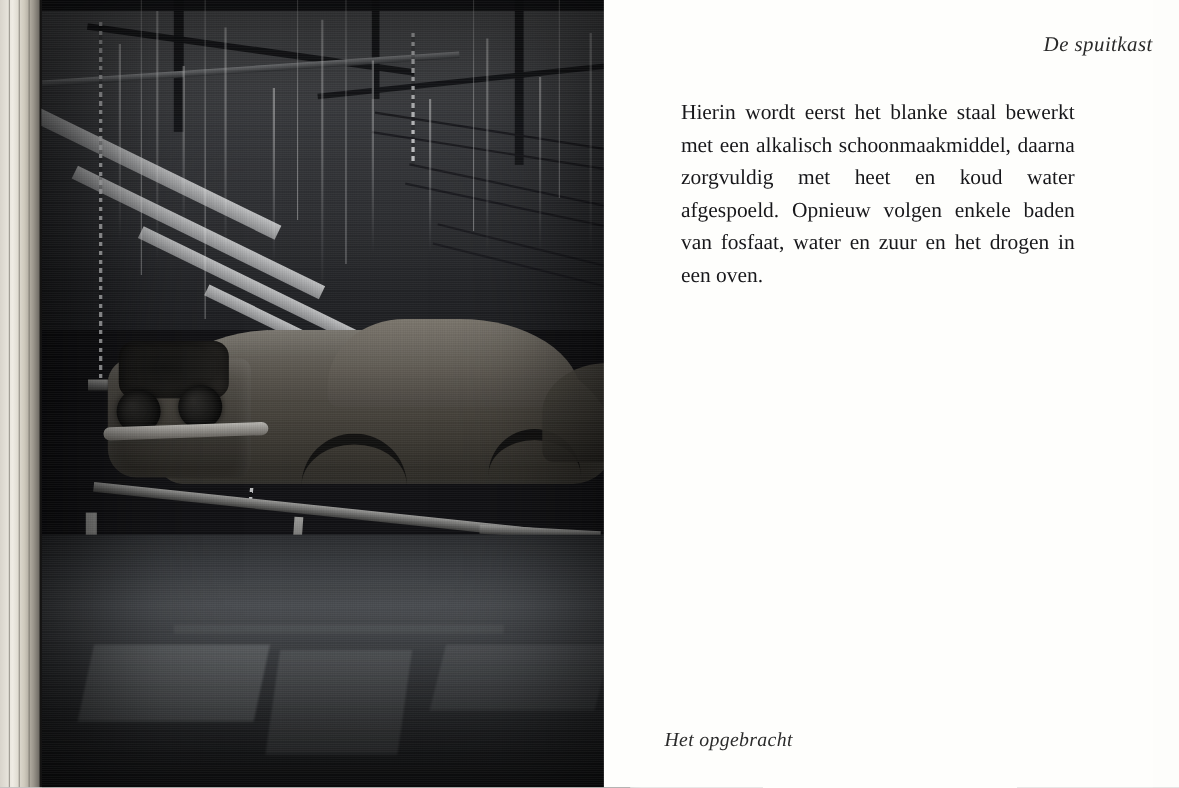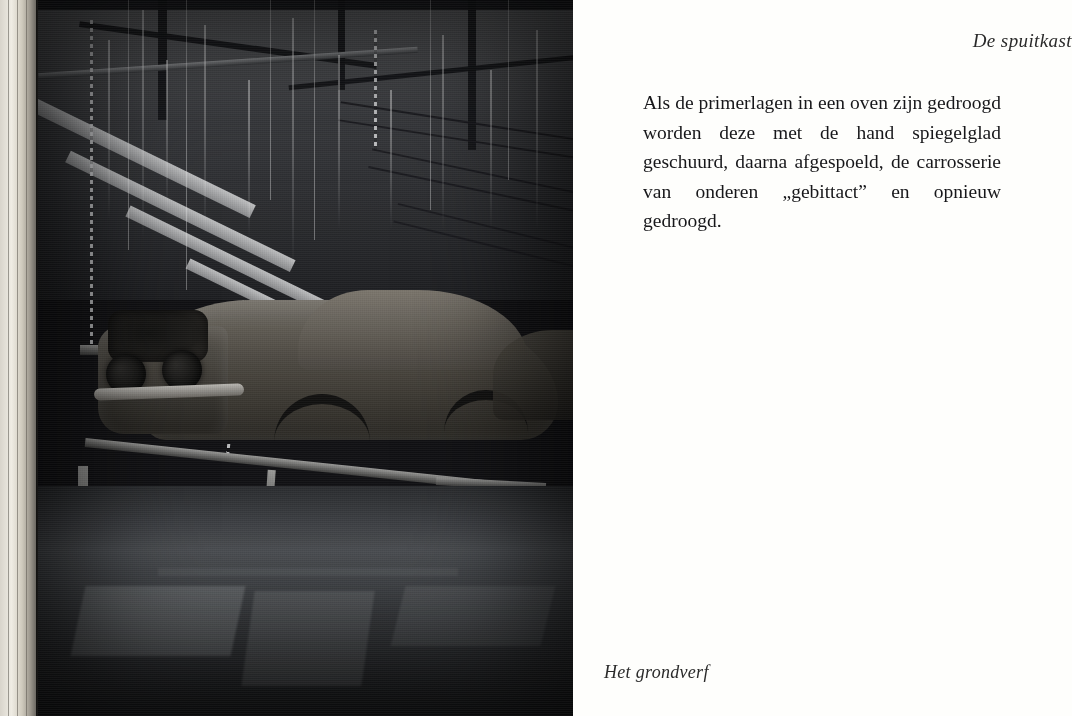--- a/index.html
+++ b/index.html
@@ -189,21 +189,21 @@
     position:absolute; inset:0;
     background-image:
       repeating-linear-gradient(0deg, rgba(255,255,255,.035) 0 1px, rgba(0,0,0,0) 1px 2px),
       repeating-linear-gradient(90deg, rgba(0,0,0,.035) 0 1px, rgba(0,0,0,0) 1px 2px);
     pointer-events:none;
   }
 
   
   .text-page {
     position: absolute;
-    left: 573px; top: 0;
+    left: 549px; top: 0;
     width: 499px; height: 716px;
     background: #fefefc;
   }
   .running-head {
     position:absolute;
     right: 0px; top: 30px;
     font-style: italic;
     font-size: 19px;
     color: #2a2a2a;
     letter-spacing: .4px;
@@ -327,18 +327,18 @@
       <div class="grain"></div>
     </div>
   </div>
 
   <div class="edge-shadow-right"></div>
 
   <div class="text-page">
     <div class="running-head">De spuitkast</div>
 
     <div class="body-col">
-      <p class="para">Als de primerlagen in een oven zijn gedroogd worden deze met de hand spiegelglad geschuurd, daarna afgespoeld, de carrosserie van onderen „gebittact” en opnieuw gedroogd.</p>
+      <p class="para">Hierin wordt eerst het blanke staal bewerkt met een alkalisch schoonmaakmiddel, daarna zorgvuldig met heet en koud water afgespoeld. Opnieuw volgen enkele baden van fosfaat, water en zuur en het drogen in een oven.</p>
     </div>
   </div>
 
-  <div class="caption">Het grondverf</div>
+  <div class="caption">Het opgebracht</div>
 </div>
 
 </body></html>

